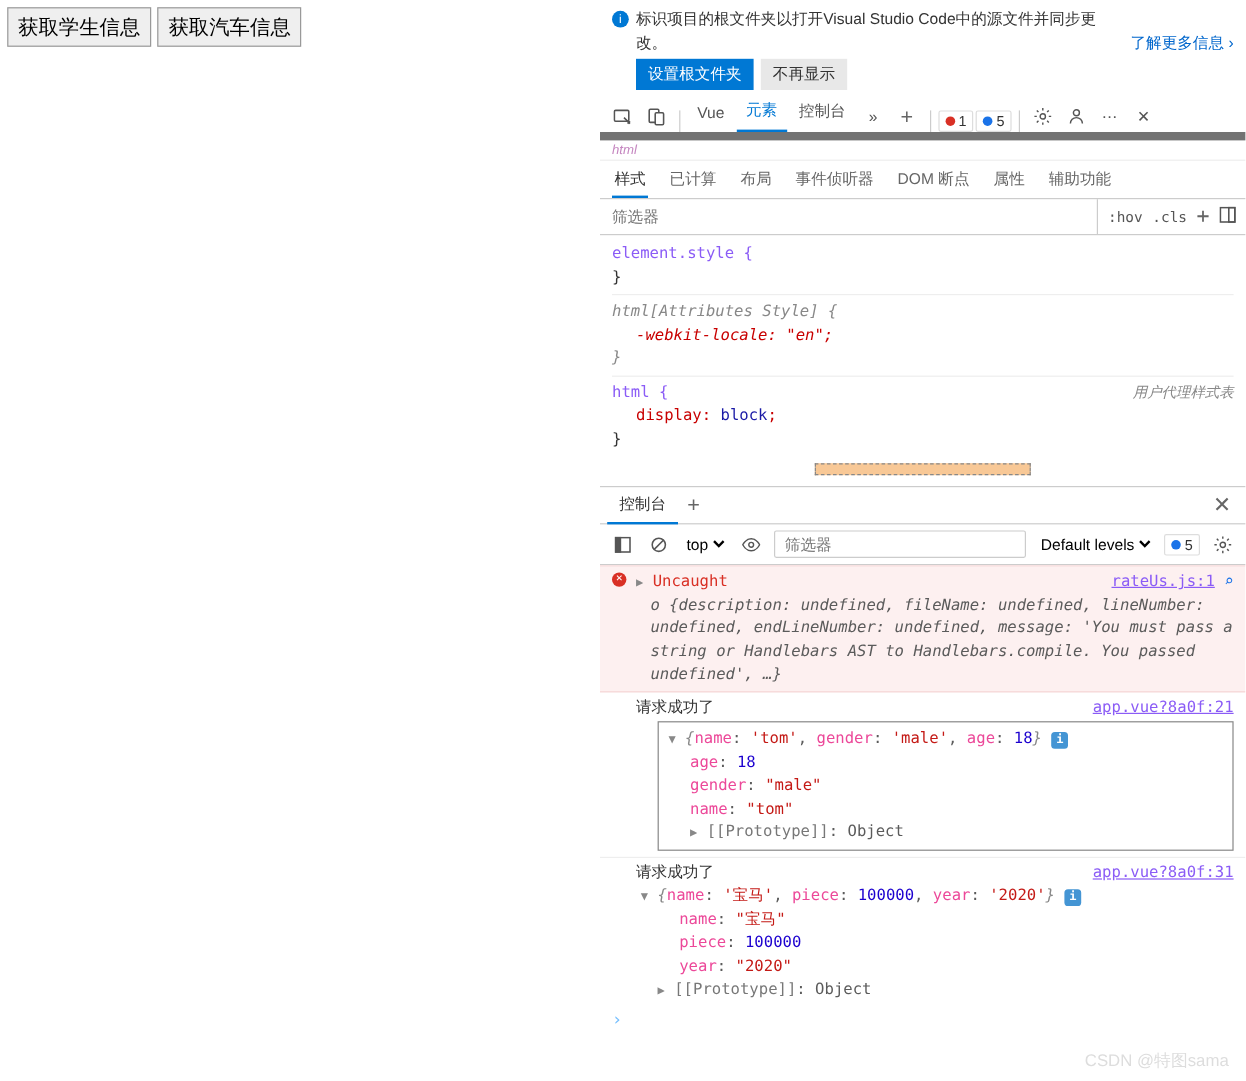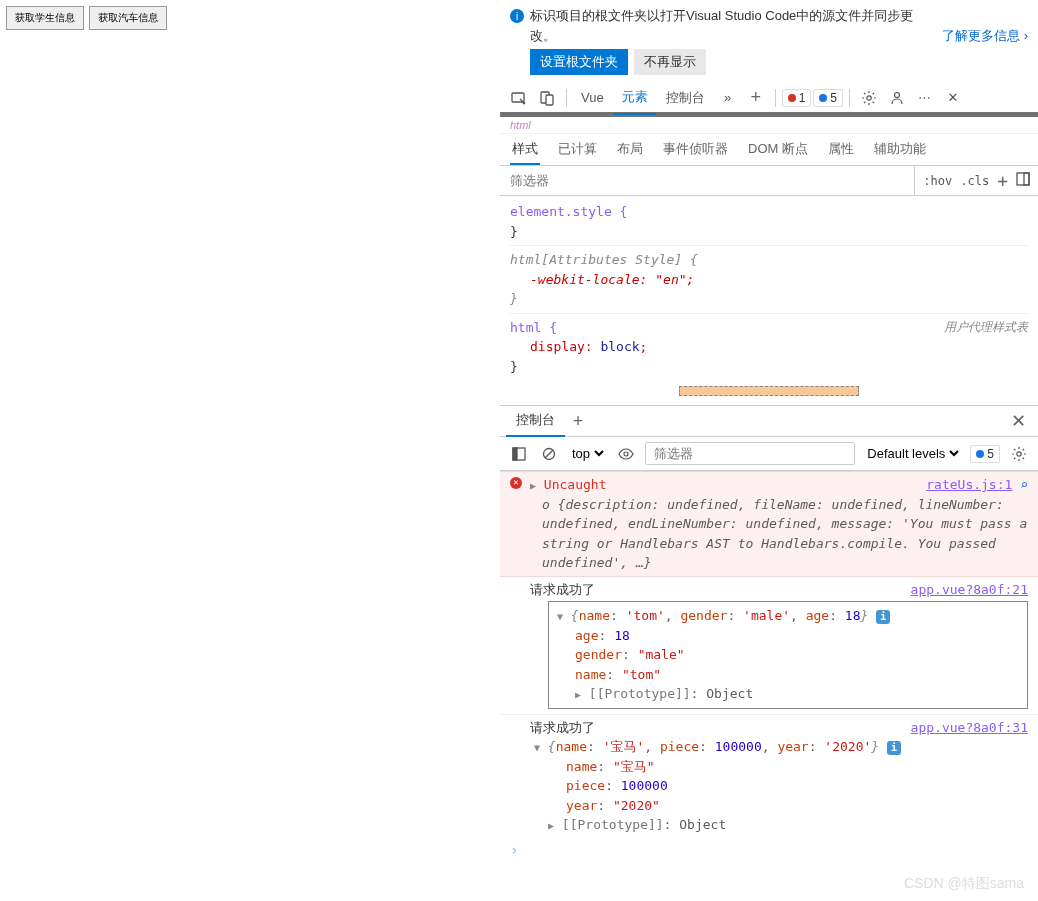--- a/index.html
+++ b/index.html
@@ -1,29 +1,29 @@
 <!DOCTYPE html>
 <html><head>
 <meta charset="utf-8">
 <style>
 *{box-sizing:border-box;margin:0;padding:0}
 body{font-family:"Microsoft YaHei",Arial,sans-serif;font-size:12px;color:#333;background:#fff;width:1038px;height:901px;position:relative;overflow:hidden}
 .page{display:flex;height:100%}
 .left{flex:0 0 500px;padding:6px}
-.left button{font-family:inherit;font-size:10px;padding:4px 8px;margin-right:2px;border:1px solid #999;background:#efefef;cursor:pointer}
+.left button{font-family:inherit;font-size:17px;padding:4px 8px;margin-right:2px;border:1px solid #999;background:#efefef;cursor:pointer}
 .right{flex:1;border-left:0;display:flex;flex-direction:column;min-width:0}
 .infobar{display:flex;align-items:flex-start;padding:6px 10px 0 10px;gap:6px;font-size:13px;line-height:1.5}
 .info-icon{width:14px;height:14px;border-radius:50%;background:#0078d4;color:#fff;font-size:10px;display:flex;align-items:center;justify-content:center;flex-shrink:0;margin-top:3px}
 .info-text{flex:1}
 .info-link{color:#0066cc;white-space:nowrap;cursor:pointer;align-self:flex-end}
 .info-link::after{content:" ›"}
 .info-actions{padding:4px 10px 8px 30px;display:flex;gap:6px}
 .btn-primary{background:#0078d4;color:#fff;border:none;padding:4px 10px;font-size:13px;cursor:pointer}
 .btn-secondary{background:#e8e8e8;color:#333;border:none;padding:4px 10px;font-size:13px;cursor:pointer}
-.toolbar{display:flex;align-items:center;border-bottom:5px solid #737373;padding:0 6px;height:34px;gap:2px;font-size:13px}
+.toolbar{display:flex;align-items:flex-end;border-bottom:7px solid #737373;padding:0 6px;height:34px;gap:2px;font-size:13px}
 .tb-icon{width:26px;height:26px;display:flex;align-items:center;justify-content:center;color:#555;cursor:pointer;border-radius:2px}
 .tb-tab{padding:6px 8px;cursor:pointer;color:#555;height:34px;display:flex;align-items:center}
 .tb-tab.active{color:#0078d4;border-bottom:2px solid #0078d4}
 .tb-sep{width:1px;height:18px;background:#ccc;margin:0 4px}
 .badge{display:inline-flex;align-items:center;gap:3px;padding:1px 5px;border:1px solid #ddd;border-radius:2px;font-size:12px;cursor:pointer}
 .dot-red{width:8px;height:8px;border-radius:50%;background:#d93025}
 .dot-blue{width:8px;height:8px;border-radius:50%;background:#1a73e8}
 .htmltag{color:#c586c0;font-style:italic;font-size:11px;padding:2px 10px;border-bottom:1px solid #eee}
 .subtabs{display:flex;border-bottom:1px solid #ccc;padding:0 10px;height:32px;gap:16px;font-size:13px;color:#666}
 .subtab{padding:6px 2px;cursor:pointer}
@@ -51,21 +51,21 @@
 .log-row{padding:3px 10px;display:flex;align-items:flex-start;gap:6px;line-height:1.5}
 .log-row.error{background:#fdf0f0;color:#d93025;border-top:1px solid #f5d6d6;border-bottom:1px solid #f5d6d6}
 .log-icon{width:14px;height:14px;flex-shrink:0;margin-top:2px}
 .err-circle{width:12px;height:12px;border-radius:50%;background:#d93025;color:#fff;font-size:9px;display:flex;align-items:center;justify-content:center}
 .log-content{flex:1;min-width:0}
 .log-link{color:#8b5cf6;text-decoration:underline;cursor:pointer;white-space:nowrap}
 .arrow{color:#888;cursor:pointer;user-select:none;font-size:10px;display:inline-block}
 .obj{color:#5b5b5b}
 .obj .str{color:#c41a16}
 .obj .num{color:#1c00cf}
-.obj .key{color:#c2410c}
+.obj .key{color:#ec4899}
 .obj-box{border:1px solid #888;padding:4px 8px;margin:2px 0 2px 18px;background:#fff}
 .indent{margin-left:18px}
 .indent2{margin-left:36px}
 .info-badge{display:inline-flex;width:14px;height:14px;background:#4495d4;color:#fff;border-radius:3px;font-size:10px;align-items:center;justify-content:center;font-style:normal;font-weight:bold}
 .prompt{color:#75bfff;padding:4px 10px;font-size:14px}
 .watermark{position:absolute;bottom:8px;right:14px;color:#ddd;font-size:14px;pointer-events:none}
 .plus{font-size:18px;color:#666;font-weight:300}
 .dots{letter-spacing:1px}
 </style>
 </head>

